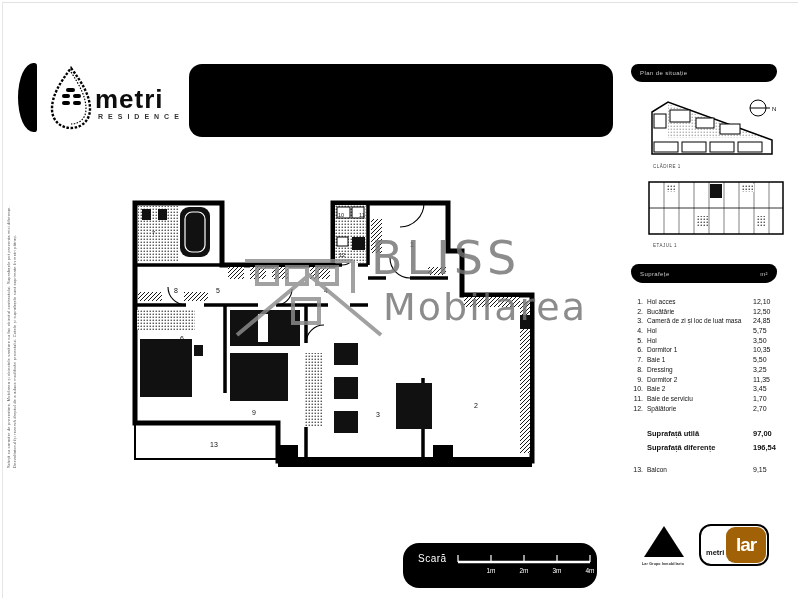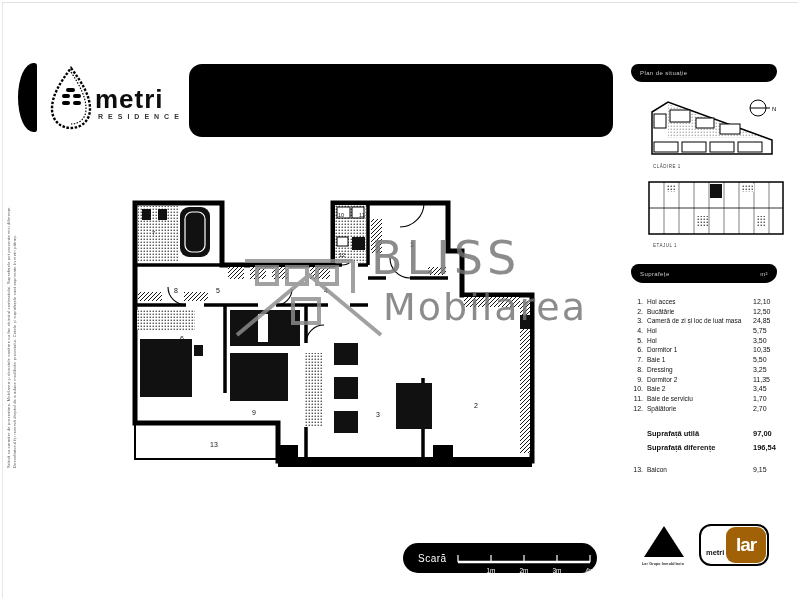--- a/index.html
+++ b/index.html
@@ -36,21 +36,21 @@
   .balc{left:630px;top:465px;width:153px;}
 
   
   .wm{left:233px;top:237px;width:340px;height:106px;color:#737373;opacity:.82;pointer-events:none;}
   .wm1{position:absolute;left:138px;top:-6px;font-family:"DejaVu Sans",sans-serif;
        font-size:46px;letter-spacing:4px;font-weight:400;}
   .wm2{position:absolute;left:150px;top:48px;font-family:"DejaVu Sans",sans-serif;
        font-size:38px;letter-spacing:2px;font-weight:400;}
 
   
-  .scale{left:403px;top:543px;width:194px;height:30px;background:#000;border-radius:16px;}
+  .scale{left:403px;top:543px;width:194px;height:45px;background:#000;border-radius:16px;}
   .scalelabel{position:absolute;left:15px;top:10px;font-size:10px;color:#fff;letter-spacing:.5px;}
 
   
   .tricap{left:631px;top:562px;width:64px;text-align:center;font-size:3.5px;
           font-weight:700;color:#222;letter-spacing:.2px;}
   .glar{left:699px;top:524px;width:70px;height:42px;border:2px solid #000;border-radius:12px;
         background:#fff;box-sizing:border-box;}
   .glar .larbox{position:absolute;right:1px;top:1px;bottom:1px;width:40px;background:#a16207;
         border-radius:9px;display:flex;align-items:center;justify-content:center;}
   .glar .lartxt{color:#fff;font-size:19px;font-weight:700;letter-spacing:-1px;}

